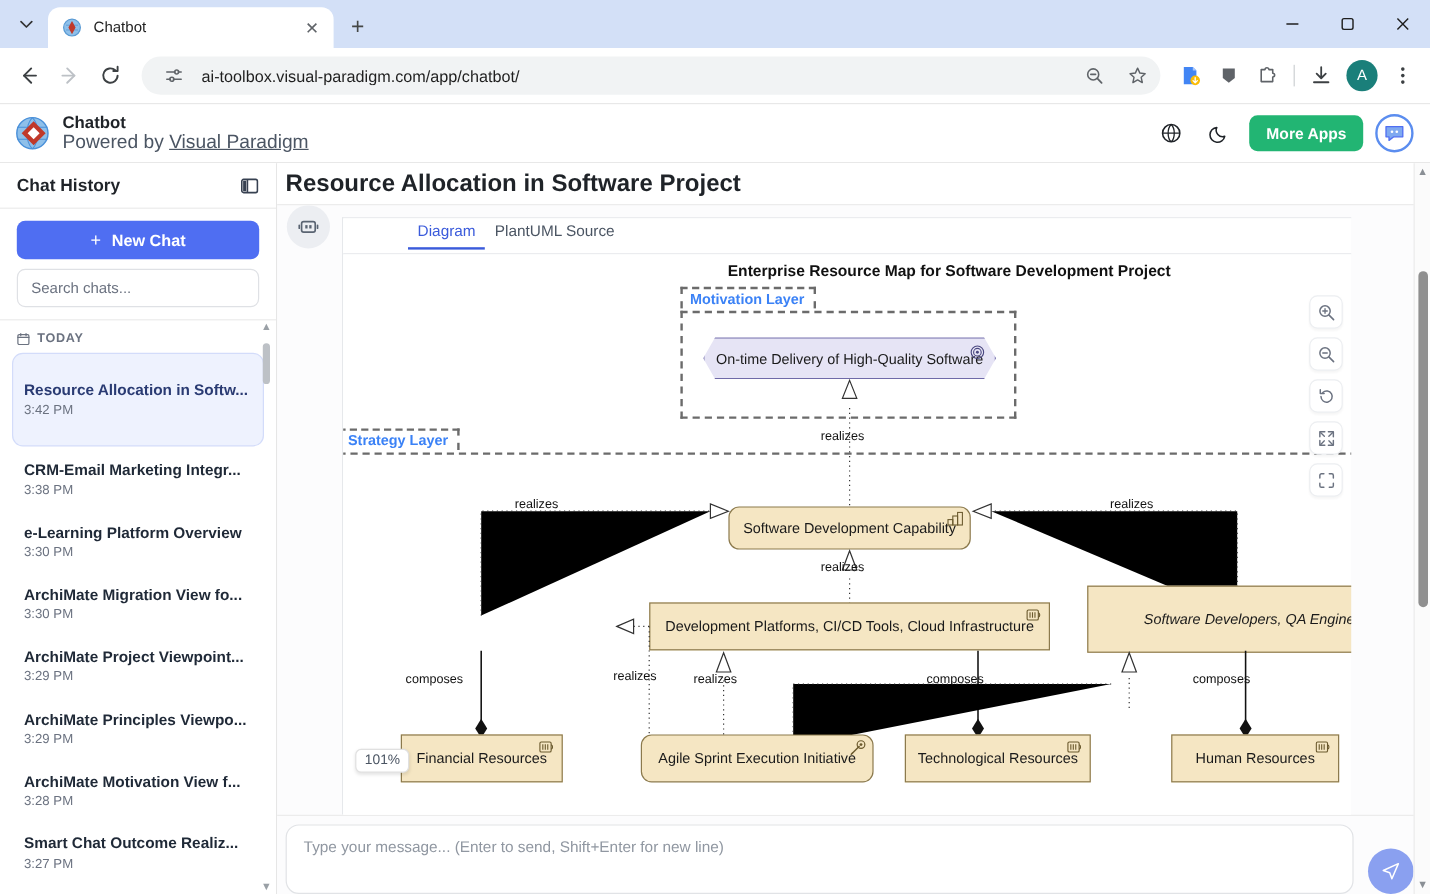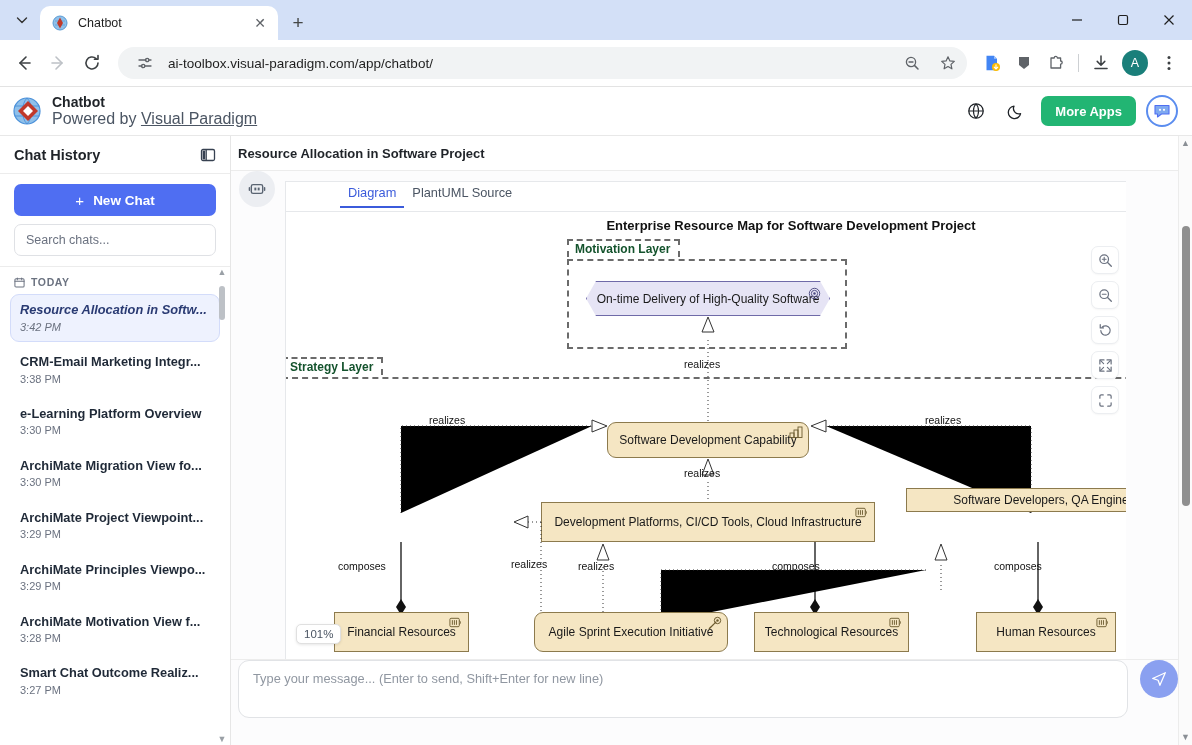--- a/index.html
+++ b/index.html
@@ -143,21 +143,21 @@
     border-top: 1px solid #ececec; padding-top: 7px;
   }
   .history-group-label {
     display: flex; align-items: center; gap: 6px; padding: 2px 14px 6px 14px;
     font-size: 10.5px; font-weight: bold; letter-spacing: .06em; color: #6b7280;
   }
   .chat-item {
     margin: 0 10px 4px 10px; padding: 8px 10px; border-radius: 9px;
     cursor: pointer; line-height: 1.3;
   }
-  .chat-item.active { background: #eef2fe; border: 1px solid #d3dcfa; padding: 7px 9px; font-style: italic; }
+  .chat-item.active { background: #eef2fe; border: 1px solid #d3dcfa; padding: 22px 9px; }
   .chat-item-title {
     font-size: 12.8px; font-weight: bold; color: #1f2937;
     white-space: nowrap; overflow: hidden; text-overflow: ellipsis;
   }
   .chat-item.active .chat-item-title { color: #2a3b73; }
   .chat-item-time { font-size: 11px; color: #6b7280; margin-top: 1px; }
   .side-scrollbar {
     position: absolute; right: 2px; top: 0; width: 12px; height: 100%;
     display: flex; flex-direction: column; align-items: center; cursor: pointer;
   }
@@ -170,21 +170,21 @@
 
   
   .content {
     flex: 1; display: flex; flex-direction: column; background: #fcfcfd;
     position: relative; min-width: 0;
   }
   .content-title-bar {
     height: 35px; display: flex; align-items: center; padding-left: 7px;
     background: #ffffff; border-bottom: 1px solid #ececec;
   }
-  .content-title { font-size: 13px; font-weight: bold; color: #1f2328; }
+  .content-title { font-size: 20px; font-weight: bold; color: #1f2328; }
 
   .msg-area { flex: 1; position: relative; overflow: hidden; }
   .bot-avatar {
     position: absolute; left: 8px; top: 0px; width: 36px; height: 36px;
     border-radius: 50%; background: #eceef2; display: flex;
     align-items: center; justify-content: center; color: #5a6472;
   }
   .card {
     position: absolute; left: 54px; top: 10px; right: 66px; bottom: 0;
     background: #ffffff; border: 1px solid #e6e8eb; border-right: none;
@@ -211,21 +211,21 @@
   .diagram-title {
     position: absolute; left: 0; top: 6px; width: 100%; text-align: center;
     font-size: 13px; font-weight: bold; color: #111;
   }
 
   
   .layer-box { position: absolute; border: 2px dashed #6b6b6b; }
   .layer-tab {
     position: absolute; background: #fff; border: 2px dashed #6b6b6b;
     border-bottom: none; padding: 1px 8px 1px 6px;
-    font-size: 12px; font-weight: bold; color: #14532d; white-space: nowrap;
+    font-size: 12px; font-weight: bold; color: #3b82f6; white-space: nowrap;
   }
 
   
   .node {
     position: absolute; background: #f5e6c3; border: 1px solid #8c7a4d;
     display: flex; align-items: center; justify-content: center;
     font-size: 12px; color: #1a1a1a; white-space: nowrap; cursor: pointer;
   }
   .node.motivation {
     background: #e6e4f5; border-color: #6f6aa8;
@@ -253,21 +253,21 @@
   }
   .tool-btn {
     width: 28px; height: 28px; border-radius: 7px; background: #fff;
     border: 1px solid #eceef1; display: flex; align-items: center;
     justify-content: center; cursor: pointer; color: #6b7280;
     box-shadow: 0 1px 2px rgba(0,0,0,.04);
   }
 
   
   .composer {
-    height: 86px; background: #fcfcfd; display: flex; align-items: flex-start;
+    height: 66px; background: #fcfcfd; display: flex; align-items: flex-end;
     padding: 0 14px 0 7px; gap: 12px; border-top: 1px solid #ececec;
   }
   .composer-box {
     flex: 1; height: 58px; background: #fff; border: 1px solid #e1e3e6;
     border-radius: 11px; padding: 10px 14px;
   }
   .composer-input {
     width: 100%; height: 100%; border: none; outline: none; resize: none;
     font-size: 12.8px; color: #1f2328; font-family: "Liberation Sans", sans-serif;
     background: transparent;
@@ -608,21 +608,21 @@
               <span>Development Platforms, CI/CD Tools, Cloud Infrastructure</span>
               <span class="node-icon">
                 <svg width="14" height="11" viewBox="0 0 15 11">
                   <rect x="1" y="1" width="10" height="9" rx="1.2" stroke="#6b5a2e" stroke-width="1" fill="none"></rect>
                   <path d="M3.6 3 V8 M5.8 3 V8 M8 3 V8" stroke="#6b5a2e" stroke-width="1"></path>
                   <path d="M11 3.5 a2.2 2.2 0 0 1 0 4" stroke="#6b5a2e" stroke-width="1" fill="none"></path>
                 </svg>
               </span>
             </div>
 
-            <div class="node" style="left:620px; top:276px; width:270px; height:24px;">
+            <div class="node" style="left:620px; top:276px; width:270px; height:56px;font-style:italic;">
               <span>Software Developers, QA Engine</span>
 
             </div>
 
             <svg class="edge" style="left:220px; top:296px; width:40px; height:130px;">
               <path d="M35 14 H22" stroke="#333" stroke-width="1" stroke-dasharray="1,3"></path>
               <path d="M8 14 L22 8 L22 20 Z" fill="#fff" stroke="#333" stroke-width="1"></path>
               <path d="M35 14 V122" stroke="#333" stroke-width="1" stroke-dasharray="1,3"></path>
             </svg>
             <div class="edge-label" style="left:225px; top:346px;">realizes</div>

